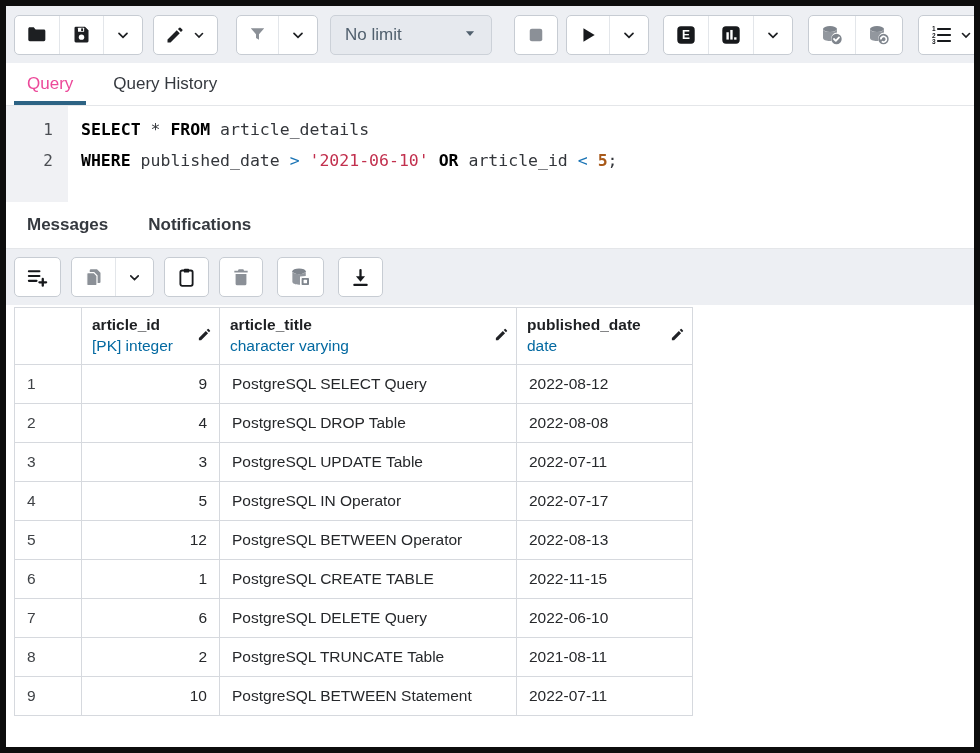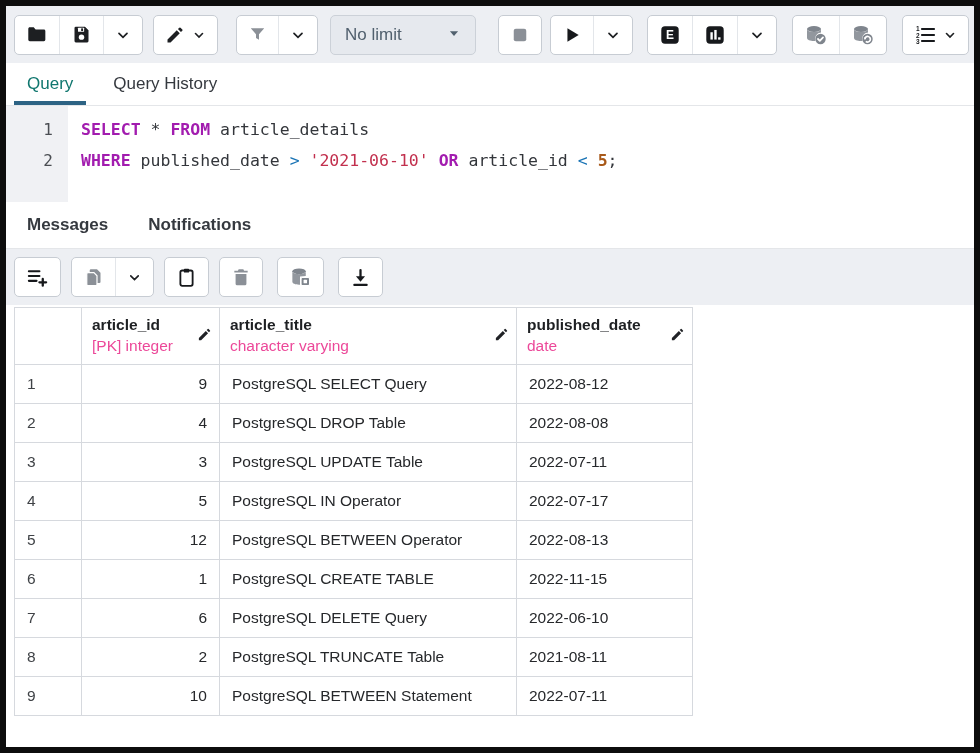--- a/index.html
+++ b/index.html
@@ -25,72 +25,72 @@
     display:flex; align-items:center; justify-content:center;
     padding:0 11px; background:transparent; border:none;
     border-left:1px solid #e3e6ea; cursor:pointer; color:#1d1f22;
   }
   .btn:first-child { border-left:none; }
   .btn.gray { color:#8b9097; }
   .btn svg { display:block; }
 
   .limit-select {
     display:flex; align-items:center; justify-content:space-between;
-    width:146px; height:40px; margin-left:12px; padding:0 14px;
+    width:162px; height:40px; margin-left:12px; padding:0 14px;
     background:#e6e9ee; border:1px solid #ccd1d8; border-radius:5px;
     color:#51606e; font-size:17px; cursor:pointer; flex:0 0 auto;
   }
 
   .ml10{margin-left:10px} .ml14{margin-left:14px} .ml15{margin-left:15px}
   .ml18{margin-left:18px} .ml22{margin-left:22px} .ml8{margin-left:8px}
 
   
   .tabs-row {
     display:flex; align-items:stretch; height:43px;
     background:#fff; border-bottom:1px solid #e4e6e9;
     padding-left:8px; gap:14px;
   }
   .tabs-row.results { height:47px;font-weight:bold; }
   .tab {
     display:flex; align-items:center; padding:0 13px;
     font-size:17px; color:#35393f; cursor:pointer;
     border-bottom:4px solid transparent; border-top:4px solid transparent;
   }
-  .tab.active { border-bottom-color:#2d6384; color:#0f766e; }
+  .tab.active { border-bottom-color:#2d6384; color:#ec4899; }
 
   
   .editor { display:flex; height:96px; background:#fff; }
   .gutter {
     width:62px; background:#f0f1f4; flex:0 0 auto;
     font-family:"DejaVu Sans Mono", monospace; font-size:16px;
     line-height:31px; color:#4a4d52; text-align:right;
     padding:8px 15px 0 0;
   }
   .code {
     flex:1; padding:8px 0 0 13px;
     font-family:"DejaVu Sans Mono", monospace; font-size:16.5px;
     line-height:31px; color:#33363b;
   }
   .cm-line { white-space:pre; }
-  .kw  { color:#a21caf; font-weight:bold;margin-top:11px; }
+  .kw  { color:#000000; font-weight:bold;margin-top:11px; }
   .str { color:#c2304e; }
   .num { color:#a85919; font-weight:bold; }
   .op  { color:#1a74b5; }
   .pl  { color:#33363b; }
 
   
   .grid-wrap { background:#fff; padding:2px 0 0 8px; }
   table.grid { border-collapse:collapse; table-layout:fixed; font-size:15.5px; color:#26282b; }
   table.grid th, table.grid td { border:1px solid #d6d9de; background:#fff; }
   table.grid th {
     height:57px; text-align:left; vertical-align:middle;
     padding:4px 26px 4px 10px; position:relative; font-weight:bold;
   }
   .col-name { font-weight:bold; color:#1e2023; line-height:1.35; }
-  .col-type { font-weight:normal; color:#ec4899; line-height:1.35; }
+  .col-type { font-weight:normal; color:#0369a1; line-height:1.35; }
   .pencil-btn {
     position:absolute; right:7px; top:50%; transform:translateY(-50%);
     background:none; border:none; color:#202226; cursor:pointer; padding:0;
   }
   table.grid td { height:39px; padding:0 12px; }
   td.c-n  { color:#3f4246; padding-left:10px; }
   td.c-id { text-align:right; }
   .w-rownum { width:67px; } .w-id { width:138px; }
   .w-title  { width:297px; } .w-date { width:176px; }
 </style>

